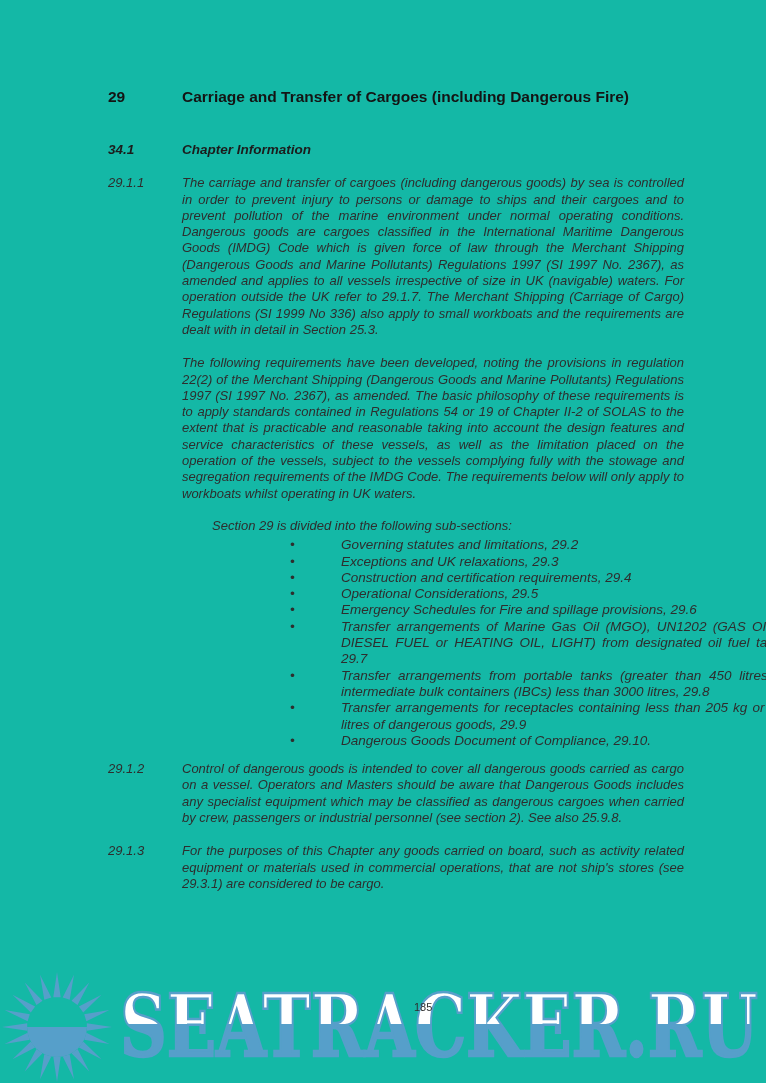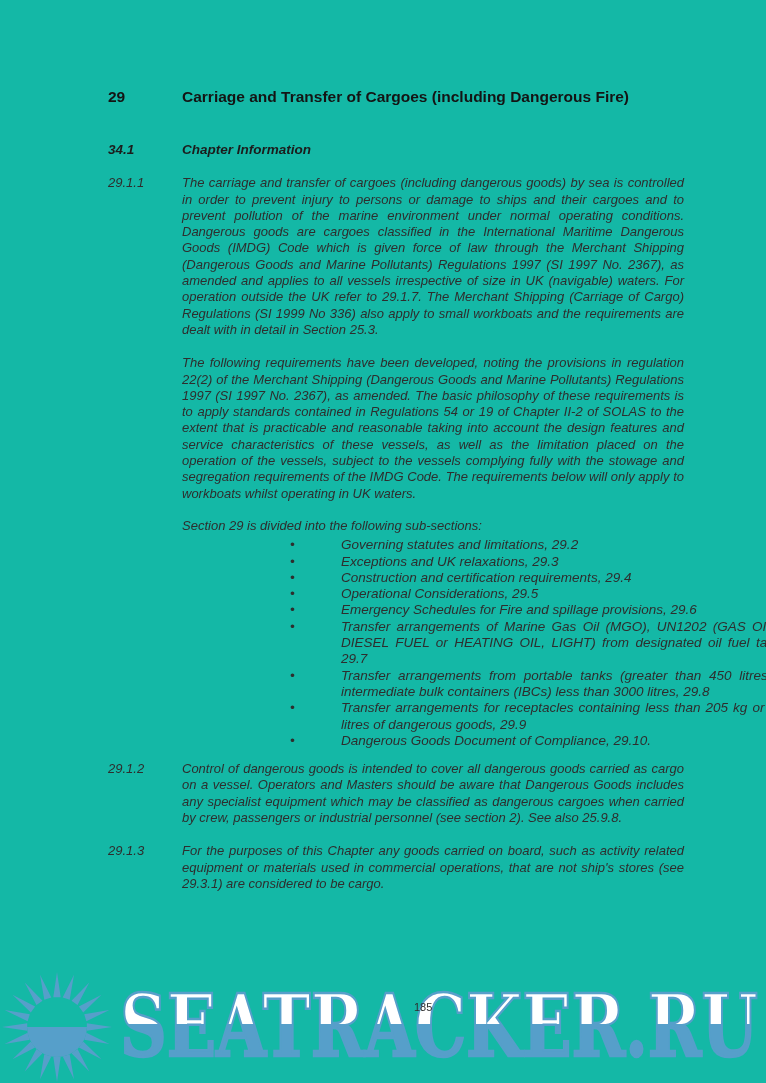--- a/index.html
+++ b/index.html
@@ -17,21 +17,21 @@
     font-weight:bold; font-style:normal; color:#141414;
     font-size:15.5px; line-height:22px;
   }
   .section-heading {
     margin-top:34px; font-weight:bold; font-style:italic; color:#1c1c1c;
     font-size:13.5px; line-height:16.3px;
   }
   .para { font-style:italic; font-size:13px; line-height:16.3px; }
   .para .col-txt { text-align:justify; }
   .mt-17 { margin-top:17px; }
-  .mt-16 { margin-top:16px; }
+  .mt-16 { margin-top:16px;gap:30px; }
   .mt-22 { margin-top:12px; }
 
   .bullets {
     list-style:none; margin:3px 0 0 182px; padding:0; width:502px;
     font-style:italic; font-size:13.5px; line-height:16.3px;
   }
   .bullets li { display:grid; grid-template-columns:51px 1fr; }
   .bullets .dot::before { content:"\2022"; }
   .bullets .btxt { text-align:justify; }
 

